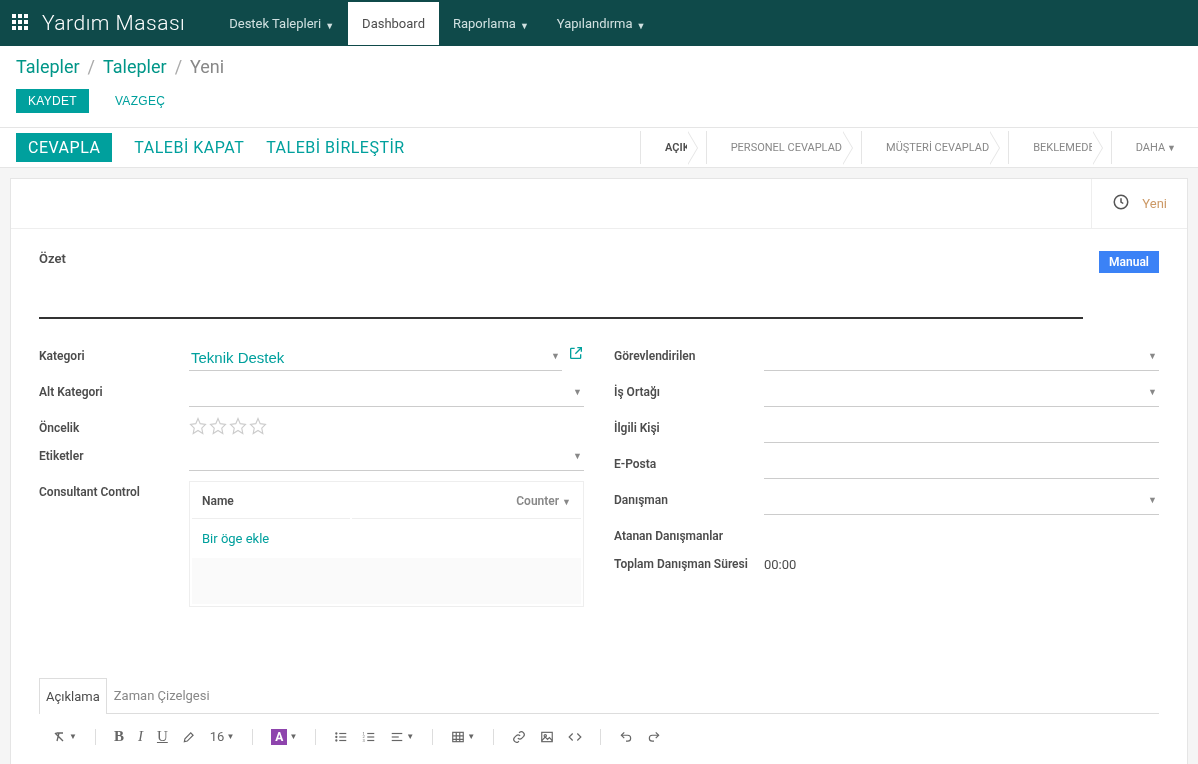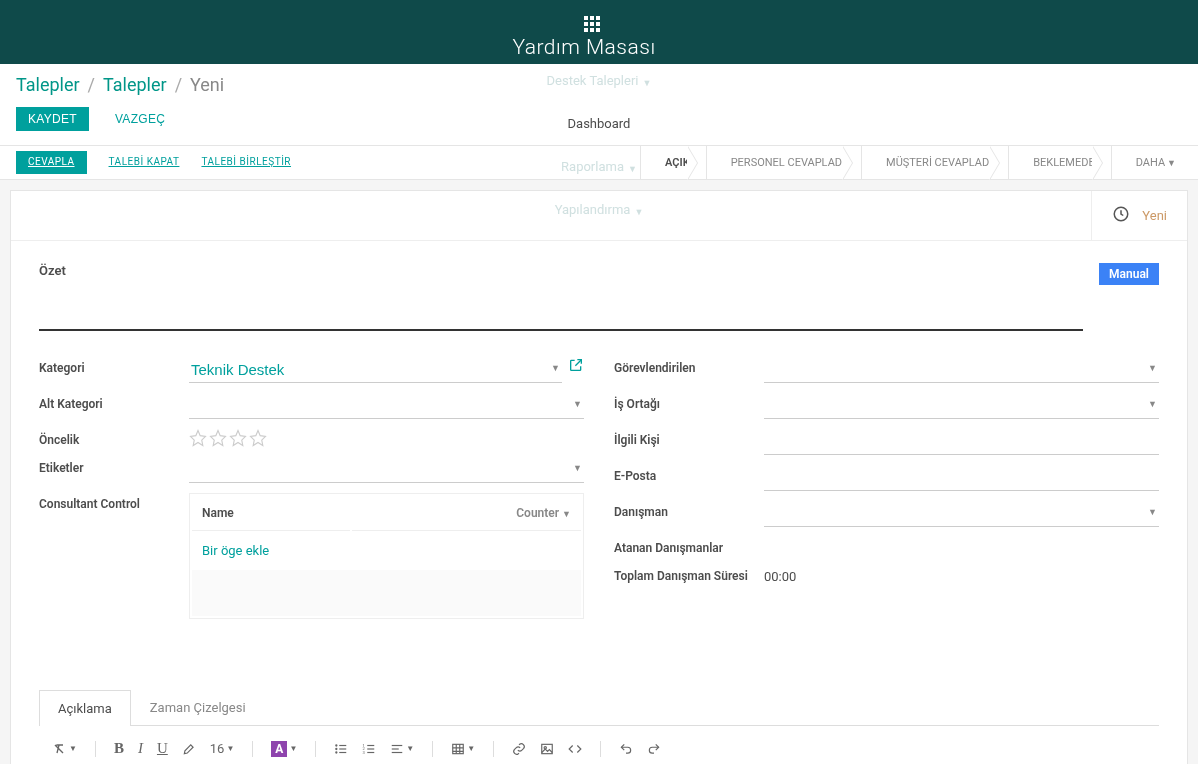--- a/index.html
+++ b/index.html
@@ -1,19 +1,19 @@
 <!DOCTYPE html>
 <html><head>
 <meta charset="utf-8">
 <style>
   * { box-sizing: border-box; margin: 0; padding: 0; }
   body { font-family: -apple-system, BlinkMacSystemFont, "Segoe UI", Roboto, sans-serif; font-size: 13px; color: #4c4c4c; background: #fff; }
 
   
-  .navbar { background: #0f4a4a; color: #fff; height: 64px; display: flex; align-items: center; padding: 16px 12px; flex-direction: column; }
+  .navbar { background: #0f4a4a; color: #fff; height: 46px; display: flex; align-items: center; padding: 16px 12px; }
   .navbar .apps-icon { margin-right: 14px; cursor: pointer; }
   .navbar .brand { font-size: 21px; font-weight: 300; margin-right: 30px; letter-spacing: 0.5px; }
   .navbar .nav-item { color: #d0e0e0; padding: 14px 14px; cursor: pointer; font-size: 13px; display: flex; align-items: flex-end; }
   .navbar .nav-item.active { background: #fff; color: #4c4c4c; }
   .navbar .caret { margin-left: 4px; font-size: 9px; }
 
   
   .breadcrumb-row { padding: 10px 16px 4px; display: flex; align-items: center; gap: 8px; font-size: 18px; }
   .breadcrumb-row .crumb { color: #009688; cursor: pointer; }
   .breadcrumb-row .sep { color: #aaa; }
@@ -21,21 +21,21 @@
 
   
   .btn-row { padding: 8px 16px 14px; display: flex; gap: 14px; align-items: center; }
   .btn { padding: 5px 12px; font-size: 12px; border: none; cursor: pointer; letter-spacing: 0.3px; }
   .btn-primary { background: #00a09d; color: #fff; }
   .btn-link { background: transparent; color: #00a09d; }
 
   
   .status-bar { border-top: 1px solid #e5e5e5; border-bottom: 1px solid #e5e5e5; display: flex; align-items: stretch; }
   .status-actions { display: flex; gap: 22px; padding: 10px 16px; flex: 1; }
-  .status-actions .act { color: #00a09d; font-size: 10px; cursor: pointer; letter-spacing: 0.5px; text-decoration: underline; }
+  .status-actions .act { color: #00a09d; font-size: 16px; cursor: pointer; letter-spacing: 0.5px; }
   .status-actions .act.primary { background: #00a09d; color: #fff; padding: 5px 12px; margin: -5px 0; }
 
   .status-steps { display: flex; align-items: center; padding-right: 6px; }
   .step { position: relative; padding: 10px 16px 10px 24px; font-size: 11px; color: #888; cursor: pointer; border-left: 1px solid #e5e5e5; }
   .step.active { color: #4c4c4c; font-weight: 600; }
   .step::after {
     content: ""; position: absolute; right: -9px; top: 0; bottom: 0; width: 18px;
     border-top: 17px solid transparent; border-bottom: 17px solid transparent; border-left: 10px solid #fff;
     z-index: 2;
   }
@@ -81,21 +81,21 @@
   .cc-table th { text-align: left; font-size: 12px; font-weight: 600; padding: 10px 10px; border-bottom: 1px solid #eee; }
   .cc-table th.r { text-align: right; color: #888; }
   .cc-table td { padding: 10px 10px; font-size: 13px; }
   .cc-table .add-link { color: #00a09d; cursor: pointer; }
   .cc-table .footer-row td { height: 46px; background: #fafafa; }
 
   .static-val { font-size: 13px; padding-top: 4px; }
 
   
   .tabs { margin-top: 60px; border-bottom: 1px solid #ddd; display: flex; }
-  .tab { padding: 10px 18px; font-size: 13px; color: #888; cursor: pointer; border: 1px solid transparent; border-bottom: none; }
+  .tab { padding: 10px 6px; font-size: 13px; color: #888; cursor: pointer; border: 1px solid transparent; border-bottom: none; }
   .tab.active { border-color: #ddd; color: #4c4c4c; background: #fff; position: relative; top: 1px; }
 
   
   .editor-toolbar { padding: 14px 12px 10px; display: flex; gap: 18px; align-items: center; color: #666; flex-wrap: wrap; }
   .tb-group { display: flex; gap: 14px; align-items: center; }
   .tb-btn { cursor: pointer; font-size: 13px; color: #666; display: inline-flex; align-items: center; }
   .tb-btn.b { font-weight: bold; font-family: serif; font-size: 15px; }
   .tb-btn.i { font-style: italic; font-family: serif; font-size: 15px; }
   .tb-btn.u { text-decoration: underline; font-family: serif; font-size: 15px; }
   .tb-btn .mini-caret { font-size: 8px; margin-left: 2px; }

